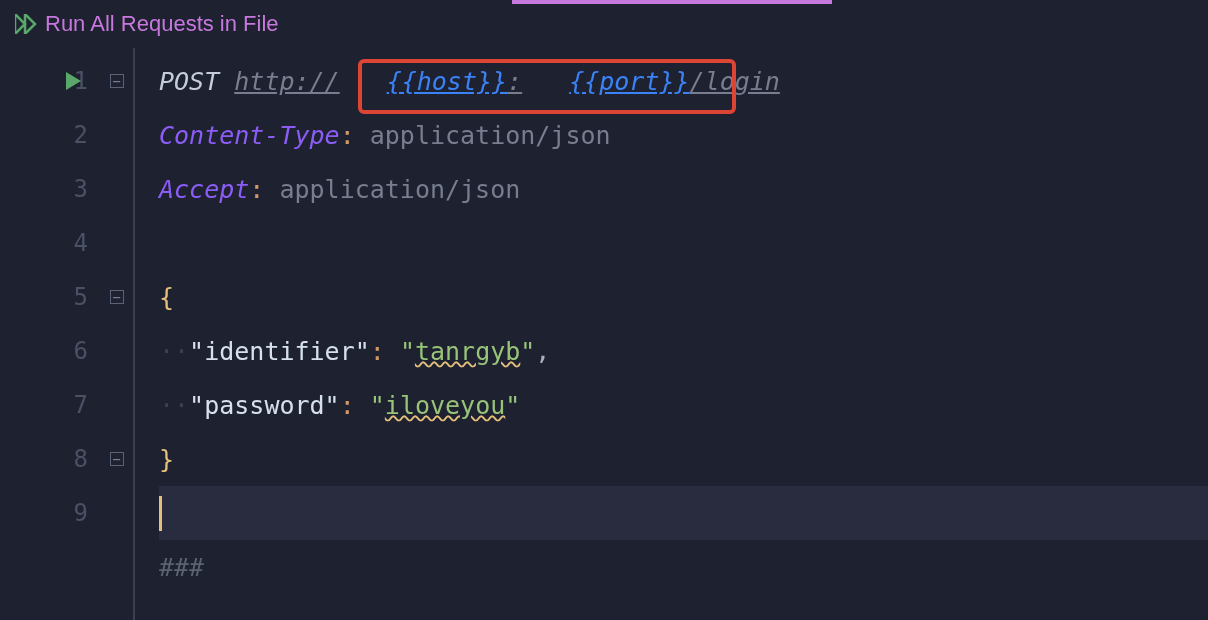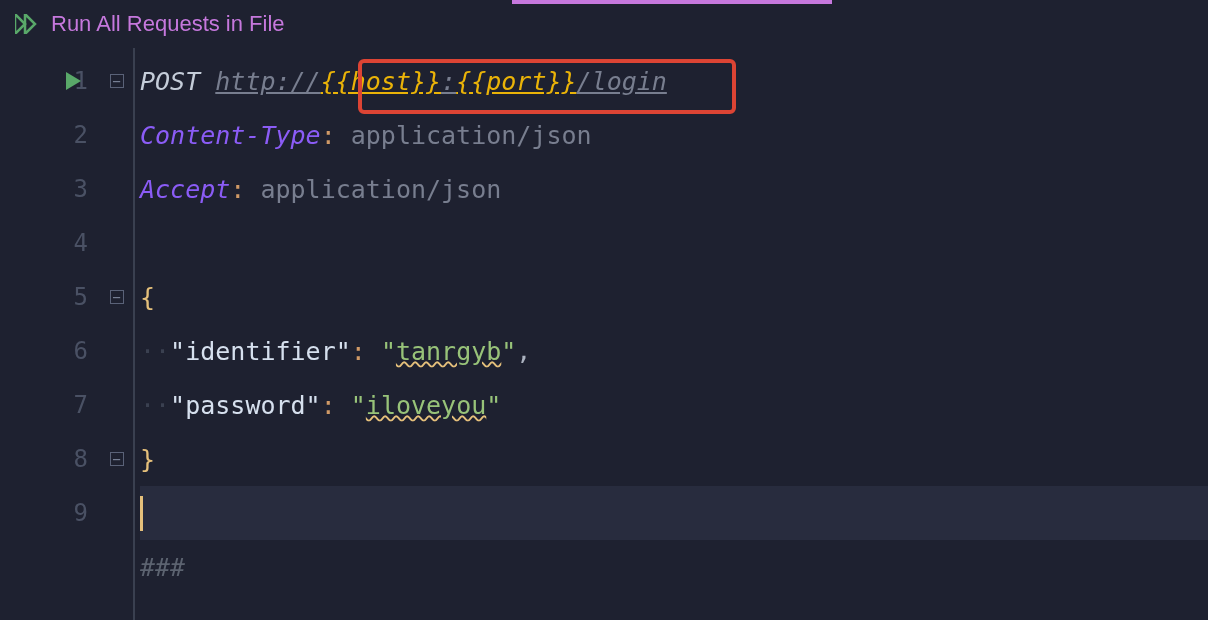--- a/index.html
+++ b/index.html
@@ -20,21 +20,21 @@
       left: 512px;
       width: 320px;
       height: 4px;
       background: #c678dd;
     }
     
     .toolbar {
       display: flex;
       align-items: center;
       padding: 8px 15px;
-      gap: 10px;
+      gap: 4px;
       height: 48px;
     }
     
     .run-icon {
       color: #3d8f5f;
       display: flex;
       align-items: center;
     }
     
     .run-label {
@@ -104,38 +104,38 @@
       align-items: center;
       justify-content: center;
       font-size: 14px;
       line-height: 1;
       color: #7a8298;
     }
     
     .code-area {
       flex: 1;
       padding-top: 6px;
-      padding-left: 5px;
+      padding-left: 24px;
       position: relative;
     }
     
     .code-line {
       height: 54px;
       display: flex;
       align-items: center;
       white-space: pre;
     }
     
     .code-line.active {
       background: #282c3e;
     }
     
     .method { color: #c5cdd9; font-style: italic; font-weight: 500; }
     .url-base { color: #787e8f; text-decoration: underline; font-style: italic; text-align: right; }
-    .url-var { color: #eab308; text-decoration: underline; font-style: italic; }
+    .url-var { color: #3b82f6; text-decoration: underline; font-style: italic; margin-left: 47px; }
     .url-path { color: #787e8f; text-decoration: underline; font-style: italic; }
     .header-name { color: #8b5cf6; font-style: italic; text-align: right; }
     .header-sep { color: #d19a66; }
     .header-val { color: #787e8f; }
     .brace { color: #e5c07b; }
     .json-key { color: #d6e0ee; }
     .json-colon { color: #d19a66; }
     .json-string { color: #98c379; }
     .json-comma { color: #abb2bf; }
     .comment { color: #5c6370; font-style: italic; }

